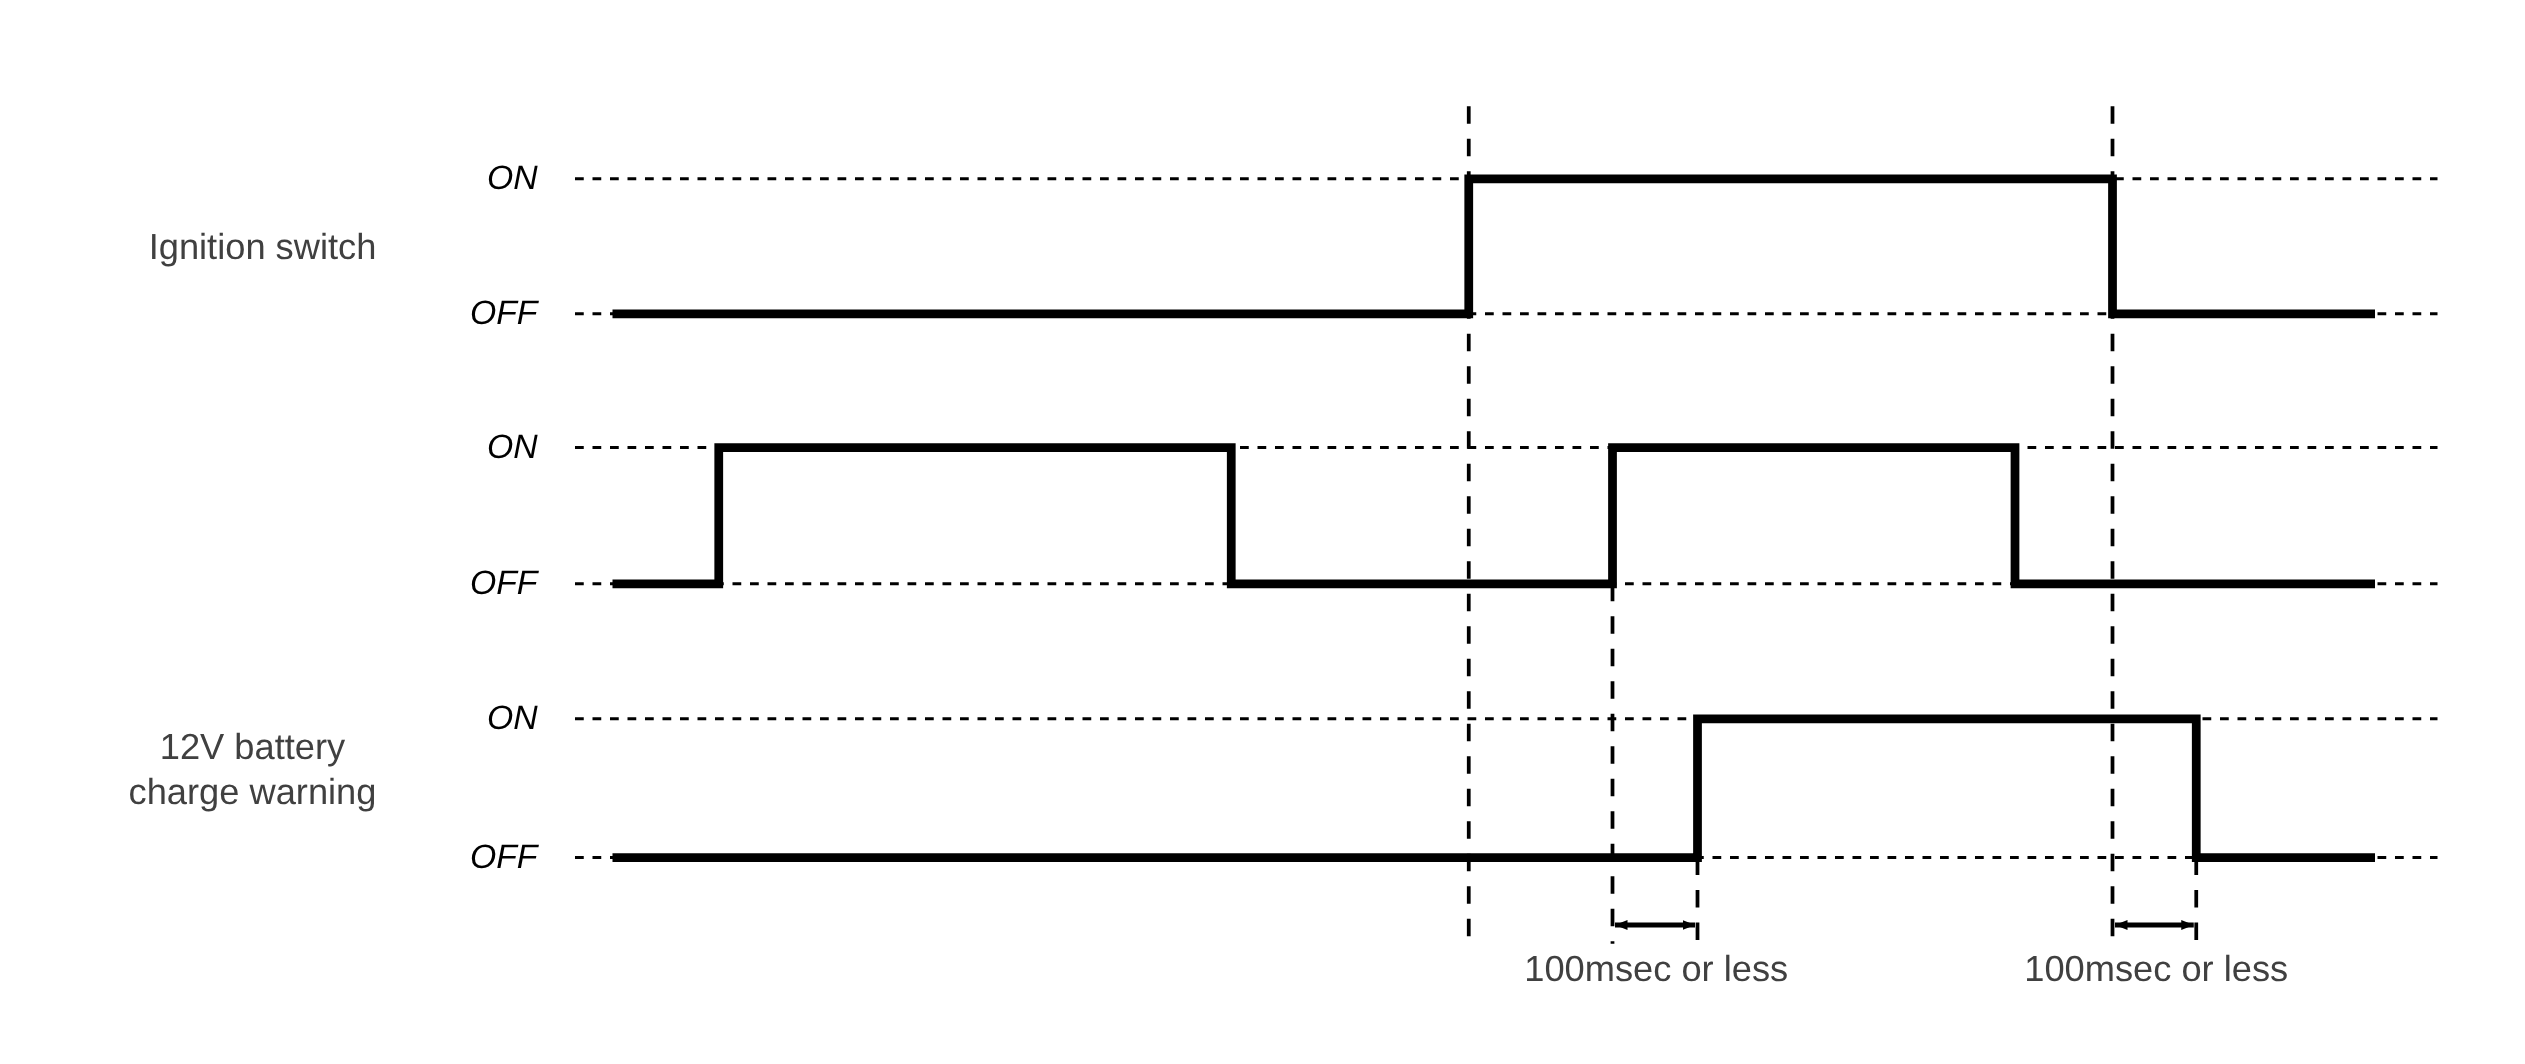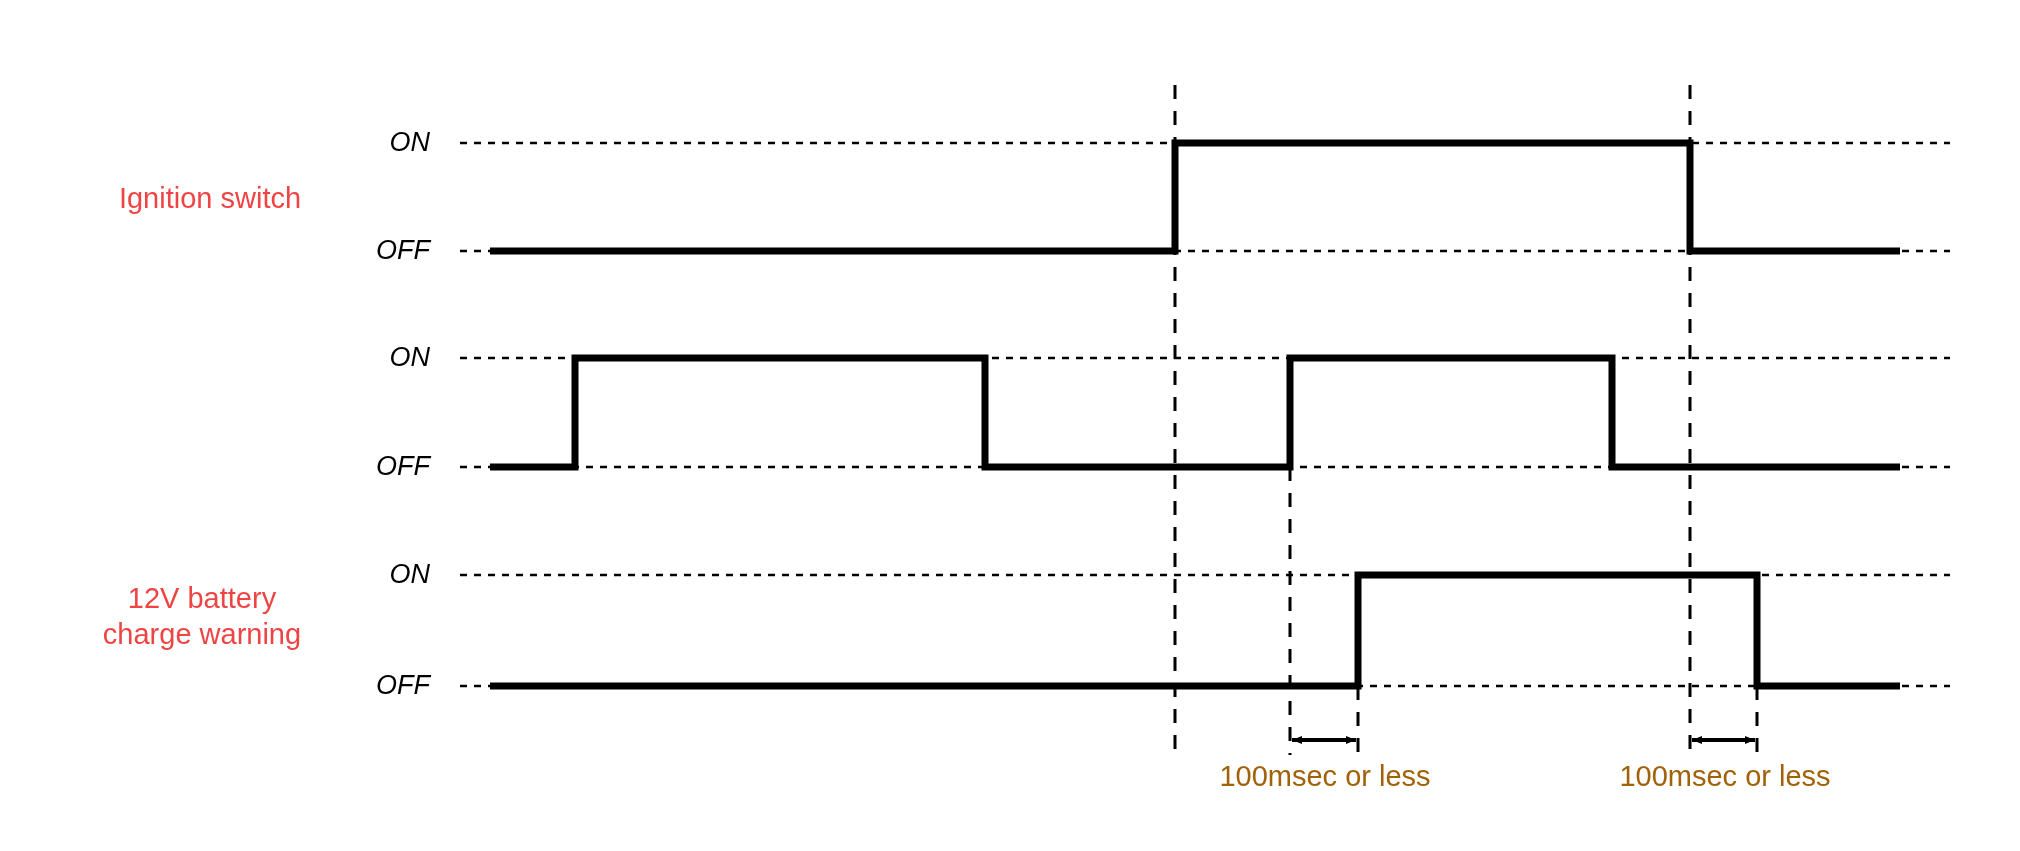--- a/index.html
+++ b/index.html
@@ -26,36 +26,36 @@
     top: 0;
     width: 2020px;
     height: 851px;
   }
   .row-label {
     position: absolute;
     font-size: 29px;
     line-height: 36px;
     text-align: center;
     white-space: pre-line;
-    color: #ef4444;
+    color: #404040;
   }
   .state-label {
     position: absolute;
     font-size: 27px;
     line-height: 27px;
     text-align: right;
     color: #000000;
     font-style: italic;
   }
   .time-note {
     position: absolute;
     font-size: 29px;
     line-height: 29px;
     text-align: center;
-    color: #a16207;
+    color: #404040;
     white-space: nowrap;
   }
 </style>
 </head>
 <body>
 
 <div id="stage">
 
   <div class="row-label" style="left:20px; top:180px; width:380px;">Ignition switch</div>
 

